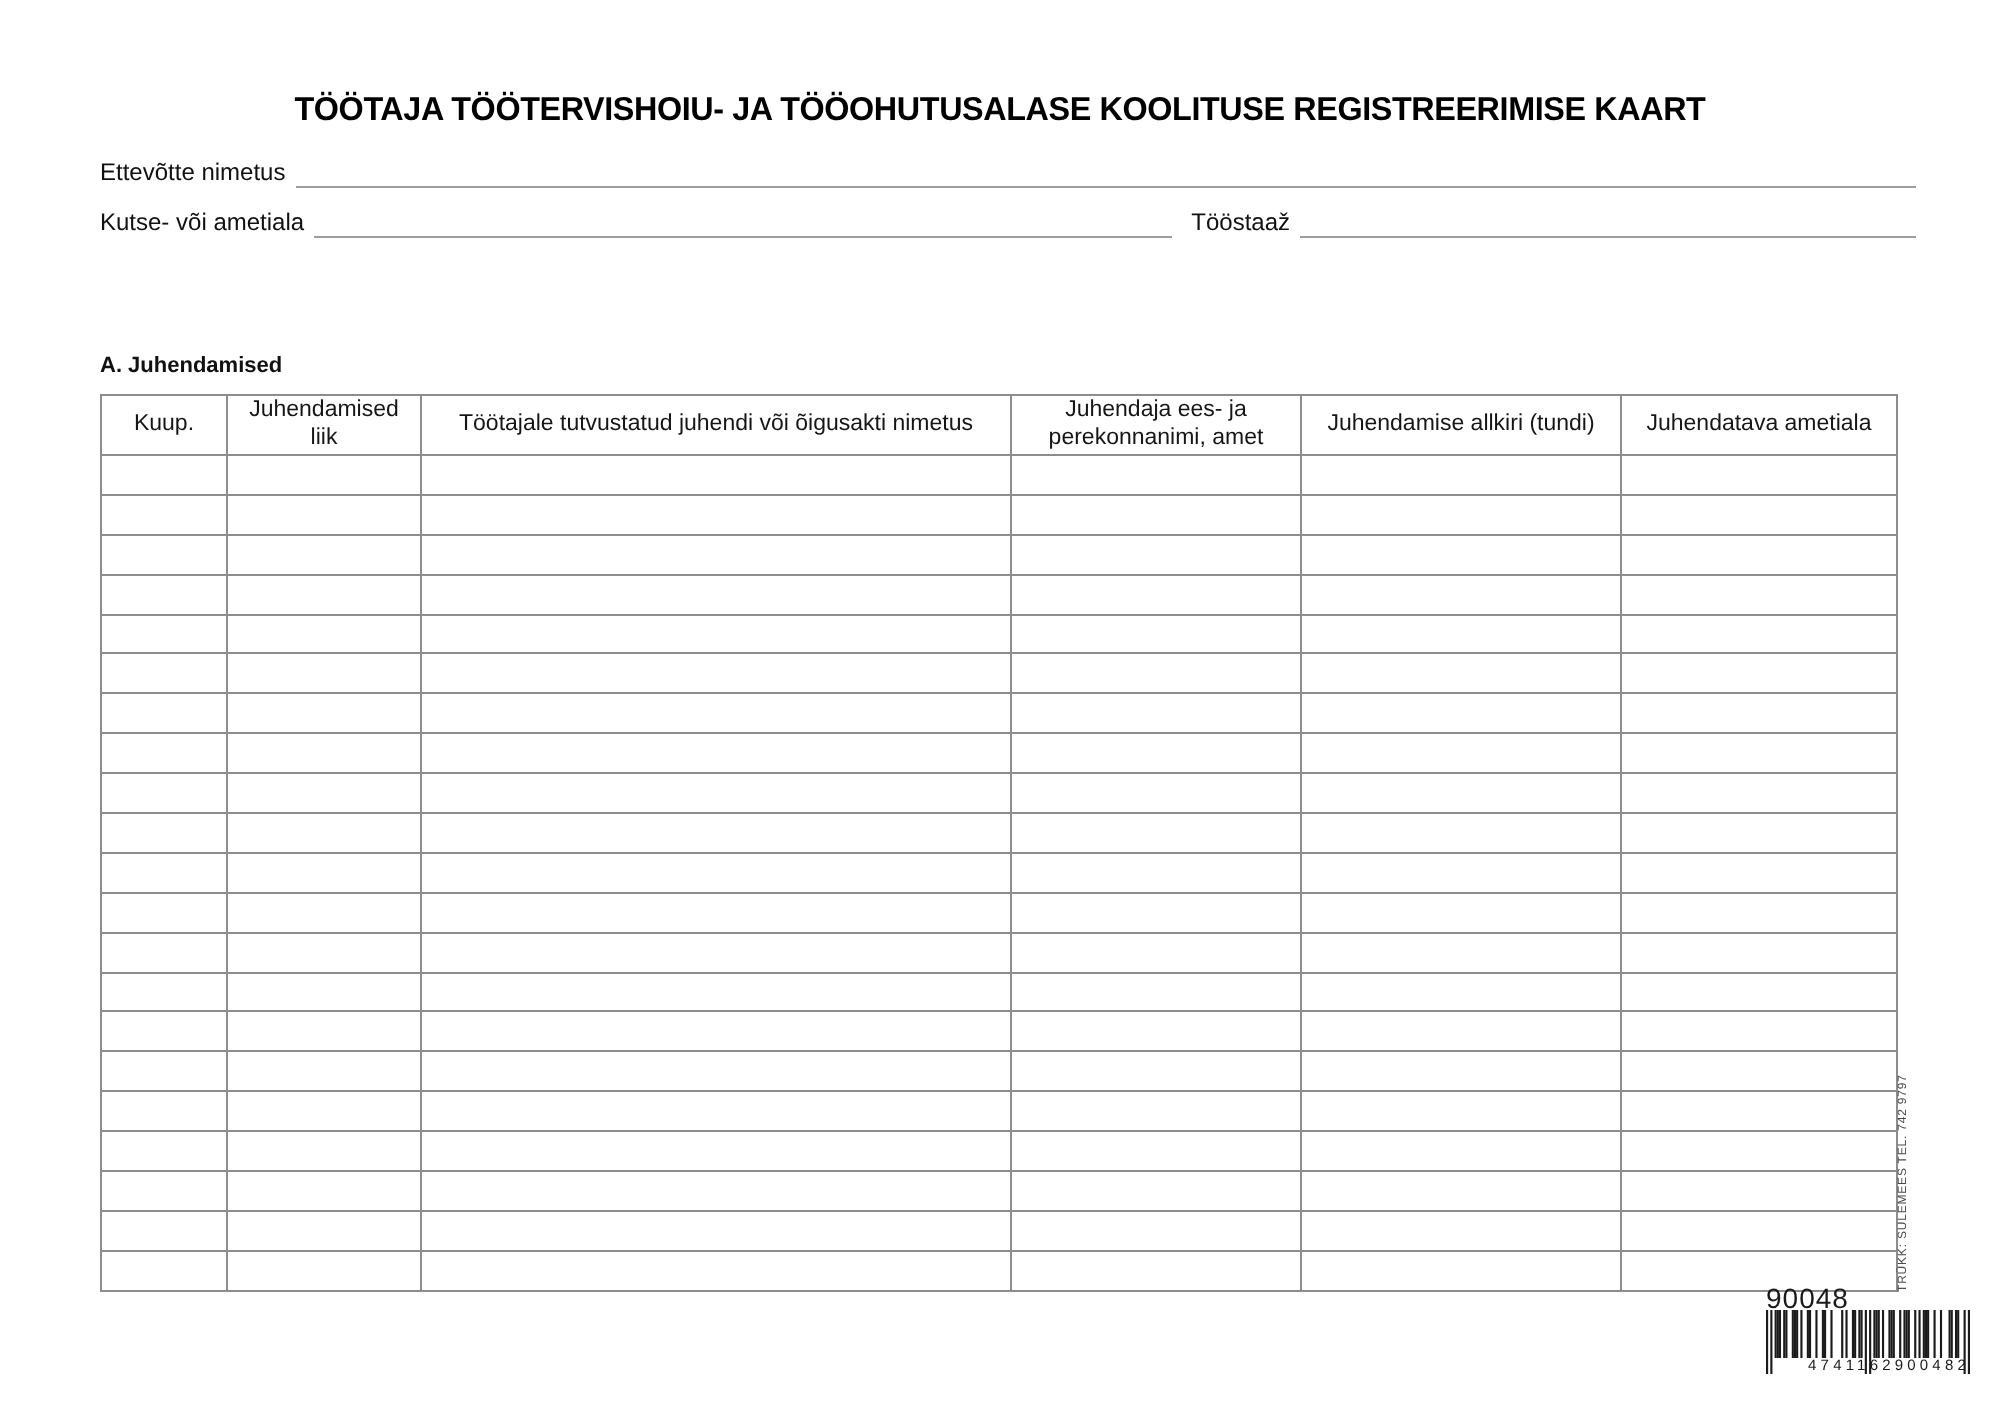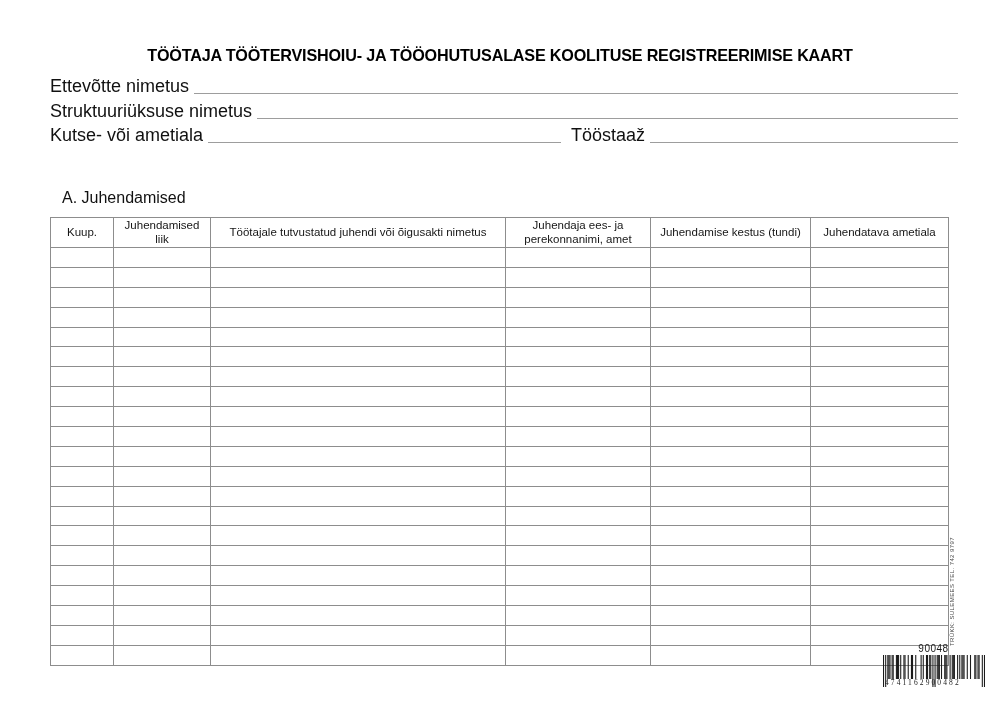--- a/index.html
+++ b/index.html
@@ -7,67 +7,63 @@
     position:relative;width:1000px;height:707px;background:#ffffff;overflow:hidden;
     font-family:"Liberation Sans","DejaVu Sans",sans-serif;color:#111;
   }
   .page-title{
     position:absolute;top:46px;left:0;width:1000px;text-align:center;
     font-size:16.5px;font-weight:bold;letter-spacing:-0.2px;color:#000;margin:0;
     transform:scaleX(0.98);
   }
   .fields{position:absolute;left:50px;top:76px;width:908px;}
   .field-row{display:flex;align-items:flex-end;height:18px;margin-bottom:6.5px;}
-  .field-label{font-size:18px;white-space:nowrap;line-height:15px;padding-right:5px;}
+  .field-label{font-size:12px;white-space:nowrap;line-height:15px;padding-right:5px;}
   .fill-line{flex:1 1 auto;border-bottom:1px solid #9d9d9d;height:16px;}
   .fill-line.fixed{flex:0 0 308px;}
   .label2{margin-left:10px;margin-top:36px;}
   .section-heading{
-    position:absolute;left:50px;top:177px;font-size:16px;font-weight:normal;margin:12px;
+    position:absolute;left:50px;top:177px;font-size:11px;font-weight:bold;margin:0;
   }
   table.reg-table{
     position:absolute;left:50px;top:197px;width:898px;
-    border-collapse:collapse;table-layout:fixed;margin-top:20px;
+    border-collapse:collapse;table-layout:fixed;
   }
   table.reg-table th, table.reg-table td{
     border:1px solid #8d8d8d;padding:0 3px;margin:0;
   }
   table.reg-table th{
     height:29px;font-size:11.5px;font-weight:normal;text-align:center;
     vertical-align:middle;line-height:1.2;color:#161616;
   }
   table.reg-table td{height:18.9px;}
   .print-note{
     position:absolute;left:949px;top:558px;height:88px;width:9px;
     writing-mode:vertical-rl;transform:rotate(180deg);
     font-size:6px;letter-spacing:0.4px;color:#4a4a4a;white-space:nowrap;
     text-align:left;
   }
   .barcode-block{position:absolute;left:883px;top:644px;width:102px;}
-  .product-code{font-size:10px;text-align:center;letter-spacing:0.5px;color:#1a1a1a;line-height:10px;padding-right:1px;}
+  .product-code{font-size:14px;text-align:left;letter-spacing:0.5px;color:#1a1a1a;line-height:10px;padding-right:1px;}
   .barcode-svg{display:block;width:102px;height:32px;margin-top:1px;}
   .ean-digits{
     position:relative;margin-top:-8px;font-size:7.5px;letter-spacing:2.1px;
-    text-align:left;color:#1a1a1a;line-height:8px;padding-left:2px;font-family:Liberation Serif, serif;
+    text-align:right;color:#1a1a1a;line-height:8px;padding-left:2px;
   }
 </style>
 </head>
 <body>
 
 <div class="page">
 
   <h1 class="page-title">TÖÖTAJA TÖÖTERVISHOIU- JA TÖÖOHUTUSALASE KOOLITUSE REGISTREERIMISE KAART</h1>
 
   <div class="fields">
     <div class="field-row">
       <span class="field-label">Ettevõtte nimetus</span>
-      <span class="fill-line"></span>
-    </div>
-    <div class="field-row">
-      <span class="field-label">Struktuuriüksuse nimetus</span>
       <span class="fill-line"></span>
     </div>
     <div class="field-row">
       <span class="field-label">Kutse- või ametiala</span>
       <span class="fill-line"></span>
       <span class="field-label label2">Tööstaaž</span>
       <span class="fill-line fixed"></span>
     </div>
   </div>
 
@@ -81,21 +77,21 @@
       <col style="width:145px">
         <col style="width:160px">
         <col style="width:138px">
     </colgroup>
     <thead>
       <tr>
         <th>Kuup.</th>
         <th>Juhendamised liik</th>
         <th>Töötajale tutvustatud juhendi või õigusakti nimetus</th>
         <th>Juhendaja ees- ja perekonnanimi, amet</th>
-        <th>Juhendamise kestus (tundi)</th>
+        <th>Juhendamise allkiri (tundi)</th>
         <th>Juhendatava ametiala</th>
       </tr>
     </thead>
     <tbody>
         <tr>
           <td></td>
           <td></td>
           <td></td>
           <td></td>
           <td></td>

